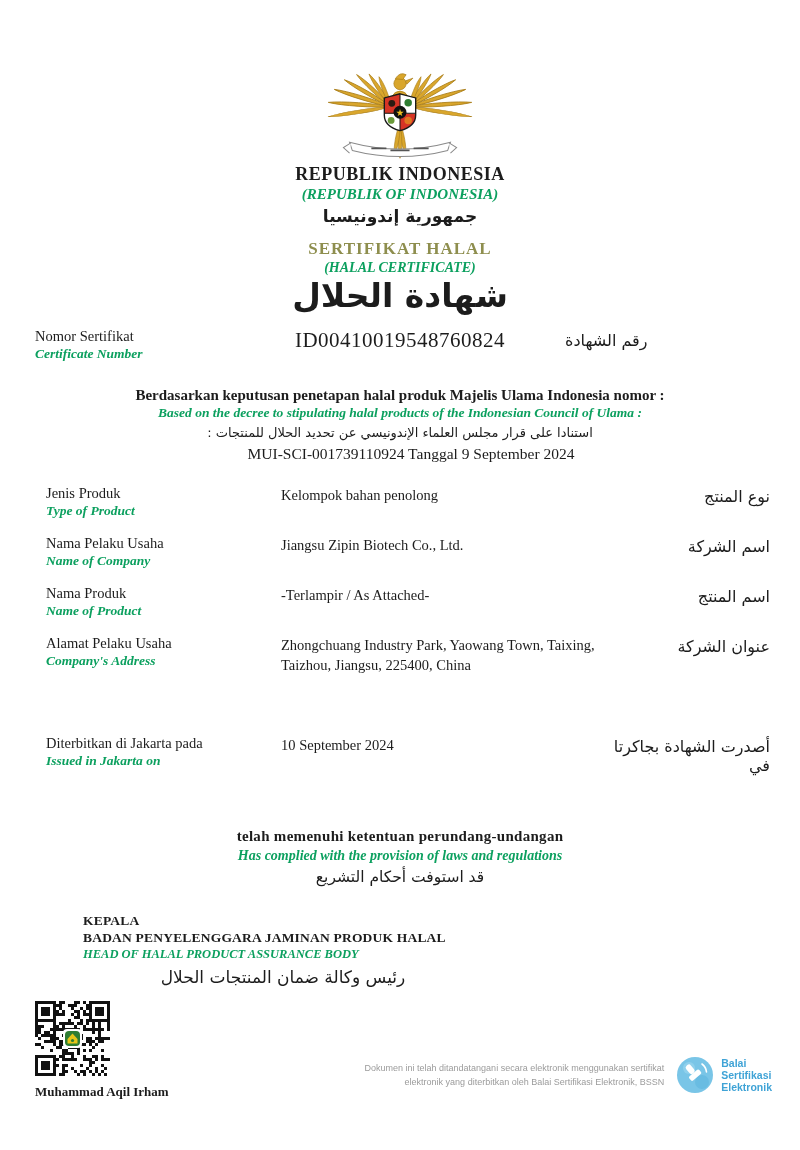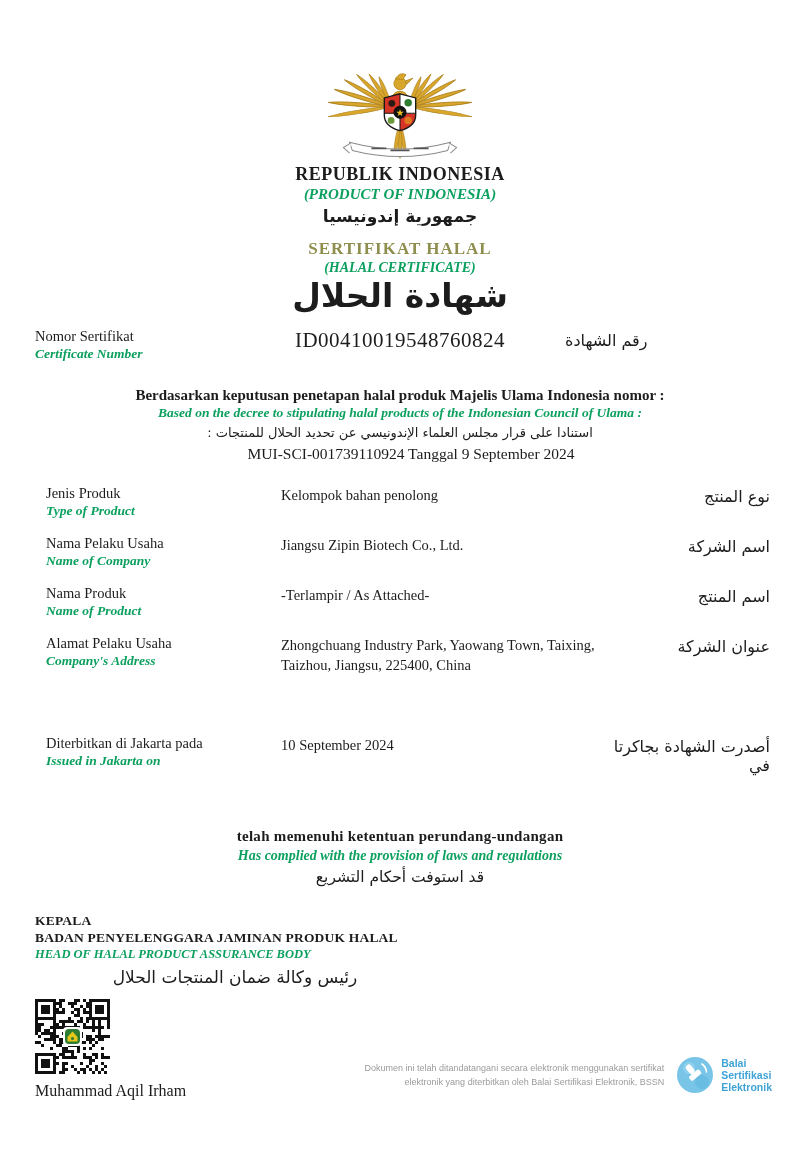--- a/index.html
+++ b/index.html
@@ -51,30 +51,30 @@
   .field-ar{font-size:16px;text-align:right;padding-top:2px;}
   .row-issued{margin-top:60px;}
 
   
   .compliance{text-align:center;margin-top:52px;line-height:1.3;}
   .comp-id{font-size:15px;font-weight:bold;letter-spacing:.3px;}
   .comp-en{font-size:14px;font-weight:bold;font-style:italic;color:var(--green);}
   .comp-ar{font-size:15.5px;margin-top:2px;}
 
   
-  .signatory{padding-left:35px;margin-top:26px;}
+  .signatory{padding-left:35px;margin-top:26px;margin-left:48px;}
   .sig-t1,.sig-t2{font-size:13.5px;font-weight:bold;letter-spacing:.2px;line-height:1.25;}
   .sig-en{font-size:12.5px;font-weight:bold;font-style:italic;color:var(--green);line-height:1.25;}
   .sig-ar{font-size:17px;width:400px;text-align:center;margin-top:5px;}
 
   
   .bottom{position:absolute;left:35px;right:28px;bottom:50px;display:flex;justify-content:space-between;align-items:flex-end;}
   .sig-left{display:flex;flex-direction:column;}
   .qr{width:75px;height:75px;line-height:0;}
-  .sig-name{font-size:16px;font-weight:normal;margin-top:8px;white-space:nowrap;}
+  .sig-name{font-size:13px;font-weight:bold;margin-top:8px;white-space:nowrap;}
   .footer-right{display:flex;align-items:center;gap:12px;margin-bottom:6px;}
   .disclaimer{font-family:"Liberation Sans",sans-serif;font-size:9px;color:var(--gray);text-align:right;line-height:1.6;}
   .bse-logo{display:flex;align-items:center;gap:7px;}
   .bse-text{font-family:"Liberation Sans",sans-serif;font-size:10.5px;font-weight:bold;color:var(--lblue);line-height:1.15;}
 </style>
 </head>
 <body>
 
 <div class="page">
 
@@ -132,21 +132,21 @@
           <circle cx="97" cy="112" r="5" fill="#6a9a3a"></circle>
           <circle cx="122" cy="112" r="5.5" fill="#e07820"></circle>
           <path d="M87,101.5 h46 M110,73 v57" stroke="#1a1a1a" stroke-width="1.5"></path>
         </g>
         <path d="M110,73 l23,6 v25 q0,17 -23,23 q-23,-6 -23,-23 v-25 z" fill="none" stroke="#1a1a1a" stroke-width="2"></path>
         <circle cx="110" cy="100" r="9.5" fill="#111111"></circle>
         <text x="110" y="105" text-anchor="middle" font-size="14" fill="#f0c020">★</text>
       </svg>
     </div>
     <div class="country-id">REPUBLIK INDONESIA</div>
-    <div class="country-en">(PRODUCT OF INDONESIA)</div>
+    <div class="country-en">(REPUBLIK OF INDONESIA)</div>
     <div class="country-ar ar" dir="rtl">جمهورية إندونيسيا</div>
     <div class="title-id">SERTIFIKAT HALAL</div>
     <div class="title-en">(HALAL CERTIFICATE)</div>
     <div class="title-ar ar" dir="rtl">شهادة الحلال</div>
   </div>
 
   <div class="certnum-row">
     <div>
       <div class="lbl-id">Nomor Sertifikat</div>
       <div class="lbl-en">Certificate Number</div>

